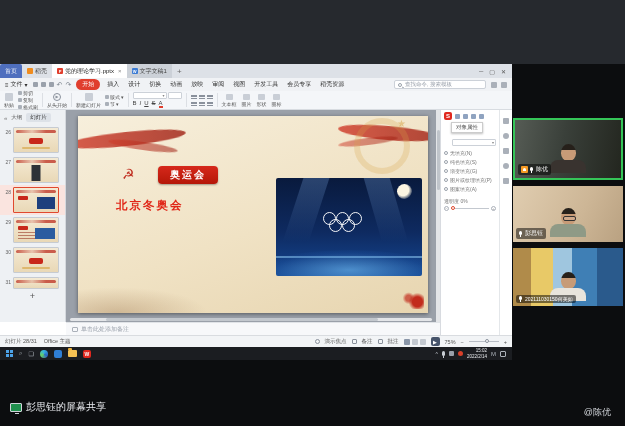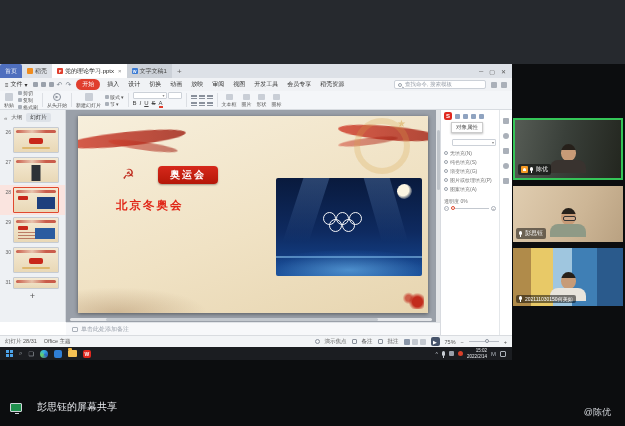--- a/index.html
+++ b/index.html
@@ -238,21 +238,21 @@
                 background:rgba(0,0,0,.5); border-radius:2px; padding:1px 3px; color:#fff; }
   .tile-label .name { font-size:6px; }
   .tile3 .tile-label .name { font-size:5px; }
   .host-badge { width:7px; height:7px; background:#f59a23; border-radius:1px; display:flex; align-items:center;
                 justify-content:center; }
   .host-badge::after { content:''; width:3px; height:3px; background:#fff; border-radius:50% 50% 0 0; }
   .mic { width:3px; height:4px; background:#fff; border-radius:1.5px; position:relative; flex:none; margin:0 1px 2px 0; }
   .mic::after { content:''; position:absolute; left:1px; top:4px; width:1px; height:2px; background:#fff; }
 
   
-  .share-banner { position:absolute; left:10px; top:400px; display:flex; align-items:center; gap:15px;
+  .share-banner { position:absolute; left:10px; top:400px; display:flex; align-items:center; gap:4px;
                   color:#e8eaee; font-size:10px; }
   .share-mon { width:12px; height:9px; border:1px solid #cfd4da; border-radius:1px; background:#1f8f4d; position:relative; }
   .share-mon::after { content:''; position:absolute; left:4px; top:9px; width:4px; height:1px; background:#cfd4da; }
   .watermark { position:absolute; right:14px; top:406px; color:#d6d9de; font-size:9px; }
 </style>
 </head>
 <body>
 
 <div class="topband"></div>
 

